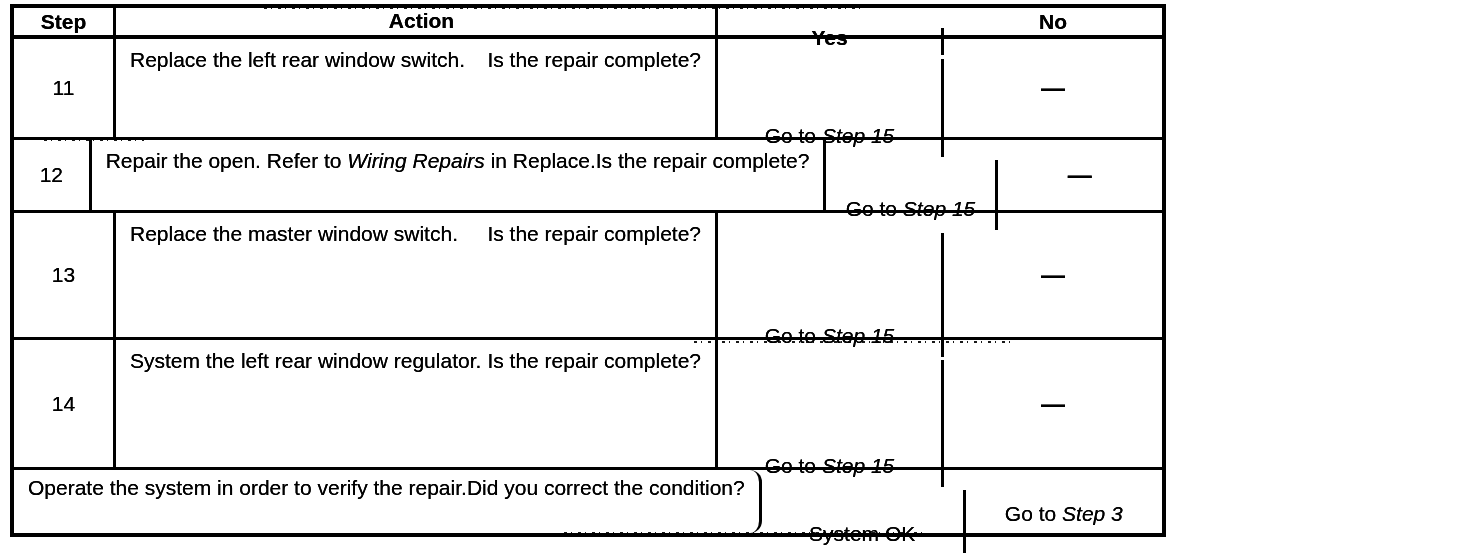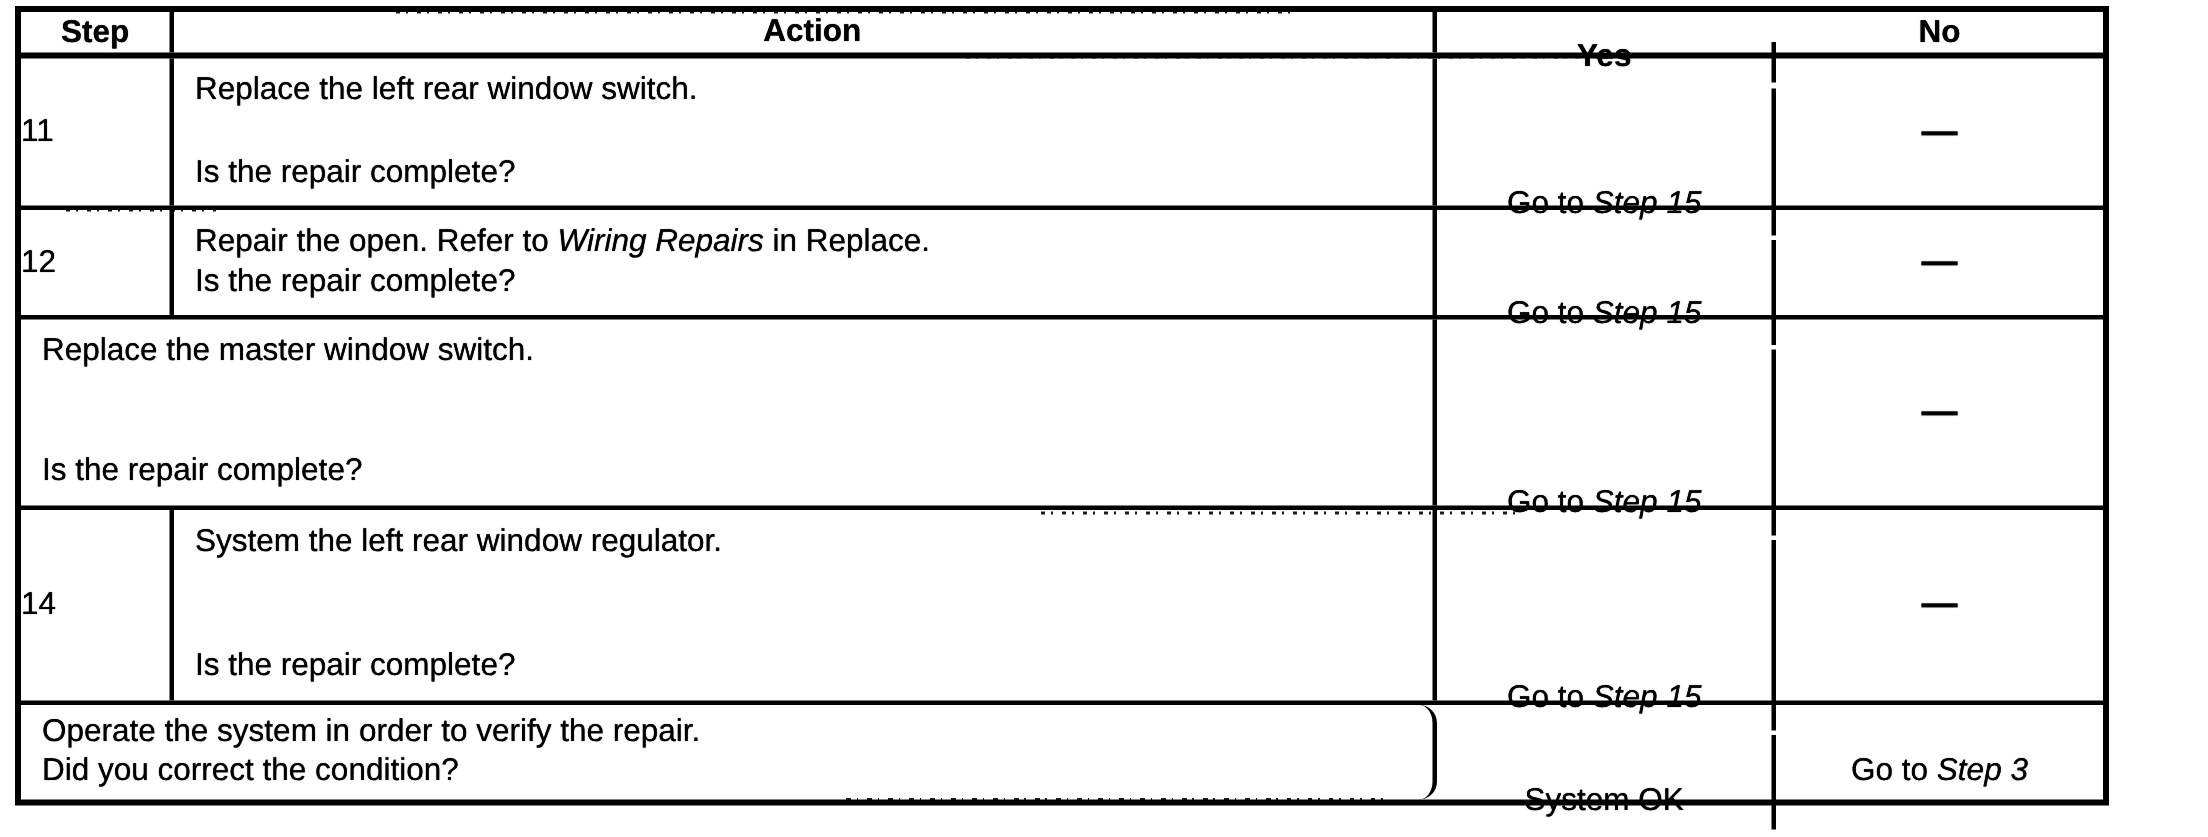--- a/index.html
+++ b/index.html
@@ -6,41 +6,41 @@
   html, body {
     width: 1472px; height: 558px;
     background: #ffffff;
     font-family: "Liberation Sans", sans-serif;
     color: #000;
     overflow: hidden;
   }
   .scan {
     position: absolute;
     left: 10px; top: 4px;
-    width: 1396px; height: 533px;
+    width: 1156px; height: 533px;
     border: 4px solid #000;
     background: #fff;
     display: flex;
     flex-direction: column;
     font-size: 21px;
     
     text-shadow: 0 0 0.6px #000;
   }
   .row { display: flex; border-bottom: 3px solid #000; width: 100%; }
   .hrow { height: 31px; border-bottom: 4px solid #000; font-weight: bold; }
   .hrow .cell { display: flex; align-items: center; justify-content: center; }
   .r0 { height: 101px; }
   .r1 { height: 73px; }
   .r2 { height: 127px; }
   .r3 { height: 130px; }
   .r4 { flex: 1; border-bottom: none; }
   .cell { border-right: 3px solid #000; height: 100%; }
   .cell:last-child { border-right: none; }
-  .c-step { width: 102px; display: flex; align-items: center; }
-  .c-action { flex: 1; display: flex; flex-direction: column; justify-content: space-between; padding: 8px 14px 9px 14px; }
+  .c-step { width: 102px; display: flex; align-items: center; justify-content: center; }
+  .c-action { flex: 1; display: flex; justify-content: space-between; padding: 8px 14px 9px 14px; }
   .r4 .c-action { padding-top: 5px; padding-bottom: 6px; border-radius: 12px; }
   .c-yes { width: 226px; display: flex; flex-direction: column; justify-content: flex-end; align-items: center; padding-bottom: 8px; margin-top: 20px; }
   .r4 .c-yes { padding-bottom: 6px; }
   .c-no { width: 218px; display: flex; align-items: center; justify-content: center; }
   .c-no.bottom { align-items: flex-end; padding-bottom: 6px; }
   .line { line-height: 1.25; white-space: nowrap; }
   .it { font-style: italic; }
   .dash { font-weight: bold; font-size: 24px; }
   
   .speck {
@@ -99,20 +99,23 @@
     </div>
     <div class="cell c-yes">
       <div class="line"><span>Go to </span><span class="it">Step 15</span></div>
     </div>
     <div class="cell c-no">
       <div class="line dash"><span>—</span><span class="it"></span></div>
     </div>
   </div>
 
   <div class="row r2">
+    <div class="cell c-step">
+        <span>13</span>
+      </div>
     <div class="cell c-action">
       <div class="line"><span>Replace the master window switch.</span><span class="it"></span><span></span></div>
       <div class="line">Is the repair complete?</div>
     </div>
     <div class="cell c-yes">
       <div class="line"><span>Go to </span><span class="it">Step 15</span></div>
     </div>
     <div class="cell c-no">
       <div class="line dash"><span>—</span><span class="it"></span></div>
     </div>

